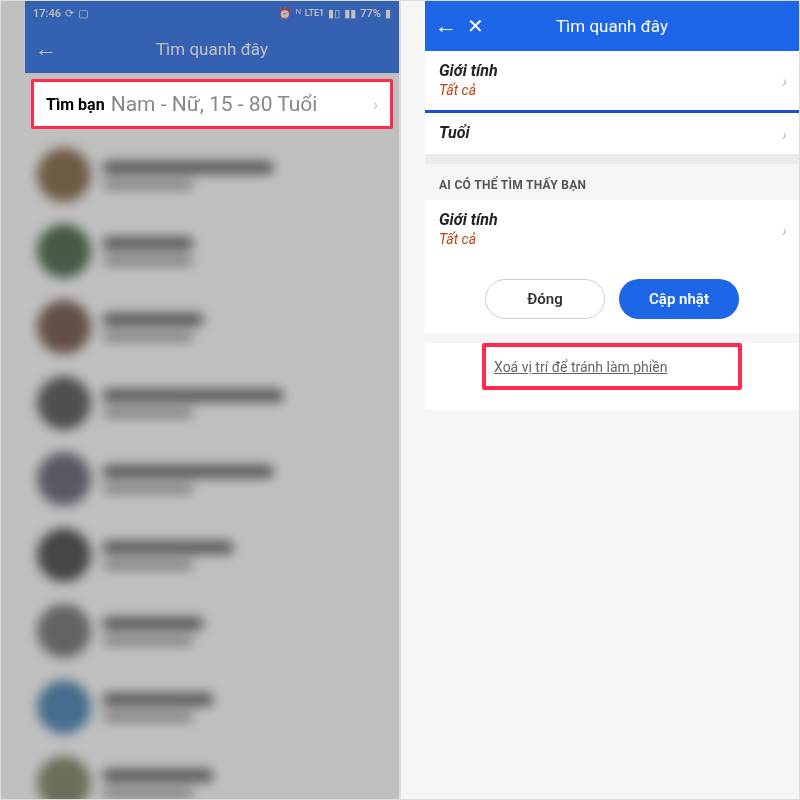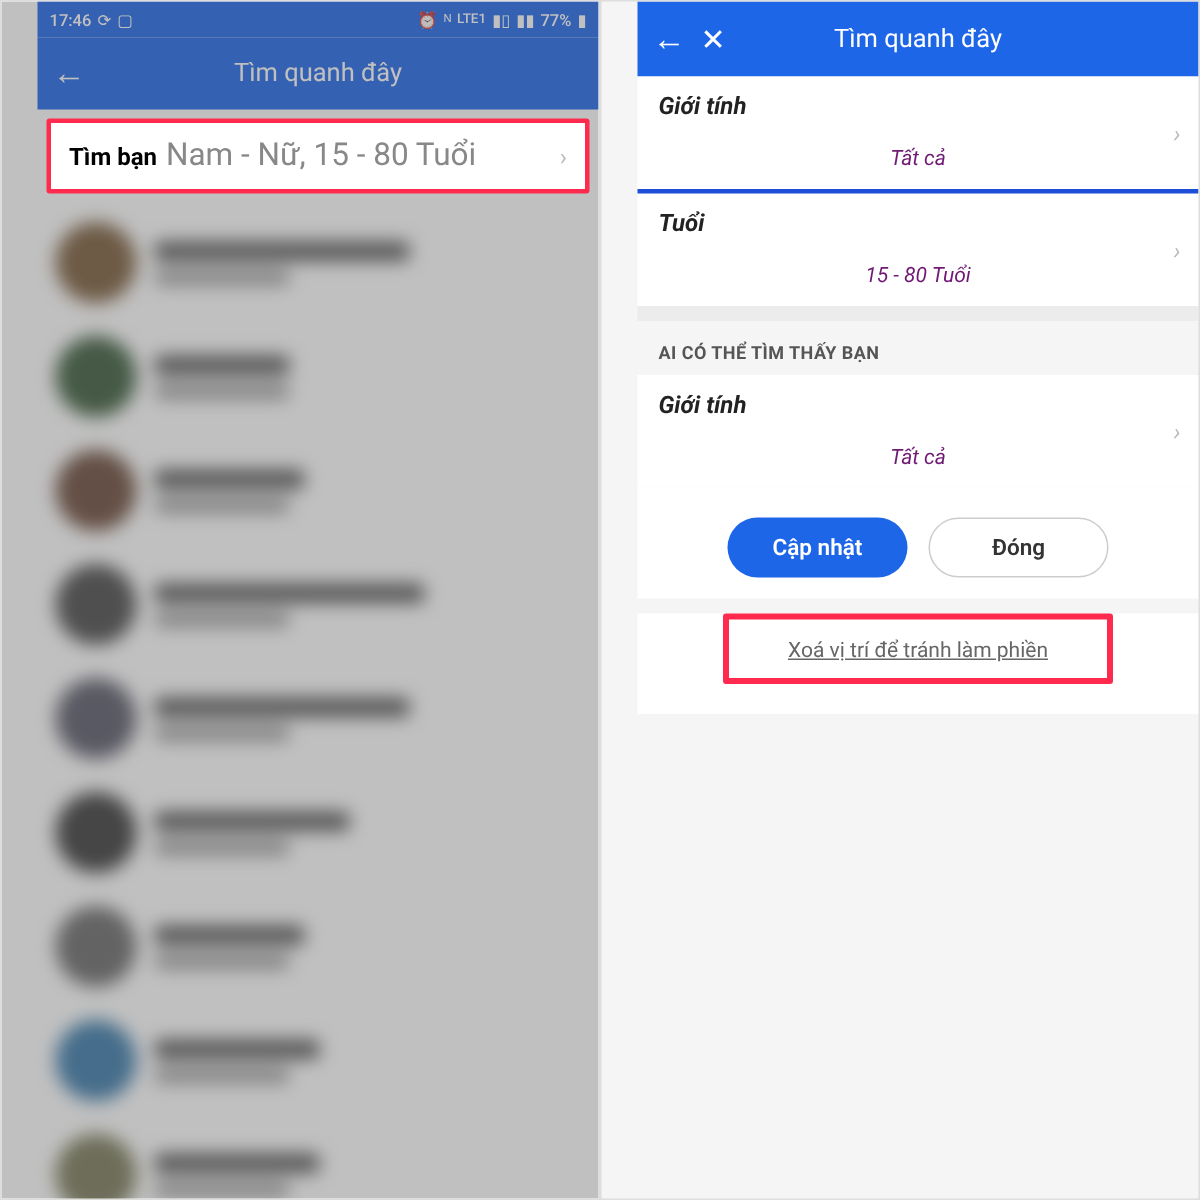--- a/index.html
+++ b/index.html
@@ -28,28 +28,28 @@
   .li .txt { display:flex; flex-direction:column; gap:6px;}
   .li .nm { width:150px; height:13px; background:#555; border-radius:4px;}
   .li .sub { width:90px; height:10px; background:#999; border-radius:4px;}
 
   
   .right { background:#f5f5f5;}
   .section-hd { font-size:12px; font-weight:700; color:#555; padding:14px 14px 8px; letter-spacing:0.3px;}
   .row { background:#fff; padding:10px 14px 12px; position:relative;font-style:italic;}
   .row + .row { border-top:3px solid #1d4ed8;}
   .row .rl { font-size:16px; font-weight:700; color:#222;}
-  .row .rv { font-size:14px; color:#701a75; margin-top:18px;text-align:center;}
+  .row .rv { font-size:14px; color:#c2410c; margin-top:2px;}
   .row .chev { position:absolute; right:12px; top:50%; transform:translateY(-50%); color:#bbb; font-size:16px;}
   .divider { height:10px; background:#ececec;}
   .btns { display:flex; justify-content:center; gap:14px; padding:20px 0 14px; background:#fff;}
   .btn { width:120px; height:40px; border-radius:20px; display:flex; align-items:center; justify-content:center; font-size:15px; font-weight:600;}
   .btn-sec { background:#fff; border:1px solid #ccc; color:#333;}
   .btn-pri { background:#1e66e8; color:#fff; border:none;}
-  .highlight-box { margin: 10px auto 0; width: 260px; border:4px solid #ff2a4d; border-radius:2px; padding:10px 8px; text-align:center;}
+  .highlight-box { margin: 10px auto 0; width: 260px; border:4px solid #ff2a4d; border-radius:2px; padding:10px 8px; text-align:left;}
   .link-txt { font-size:14px; color:#666; text-decoration:underline;}
 
   .sig { font-size:9px;}
 </style>
 </head>
 <body>
 
 <div class="wrap">
 
   <div class="phone left">
@@ -157,36 +157,35 @@
       <span class="title">Tìm quanh đây</span>
     </div>
 
     <div class="row">
       <div class="rl">Giới tính</div>
       <div class="rv">Tất cả</div>
       <span class="chev">›</span>
     </div>
     <div class="row">
       <div class="rl">Tuổi</div>
-      <div class="rv">15 - 80 Tuổi</div>
       <span class="chev">›</span>
     </div>
 
     <div class="divider"></div>
 
     <div class="section-hd">AI CÓ THỂ TÌM THẤY BẠN</div>
     <div class="row">
       <div class="rl">Giới tính</div>
       <div class="rv">Tất cả</div>
       <span class="chev">›</span>
     </div>
 
     <div class="btns">
+      <div class="btn btn-sec">Đóng</div>
       <div class="btn btn-pri">Cập nhật</div>
-      <div class="btn btn-sec">Đóng</div>
     </div>
 
     <div style="background:#fff; padding-bottom:20px;">
       <div class="highlight-box">
         <span class="link-txt">Xoá vị trí để tránh làm phiền</span>
       </div>
     </div>
 
   </div>
 </div>

